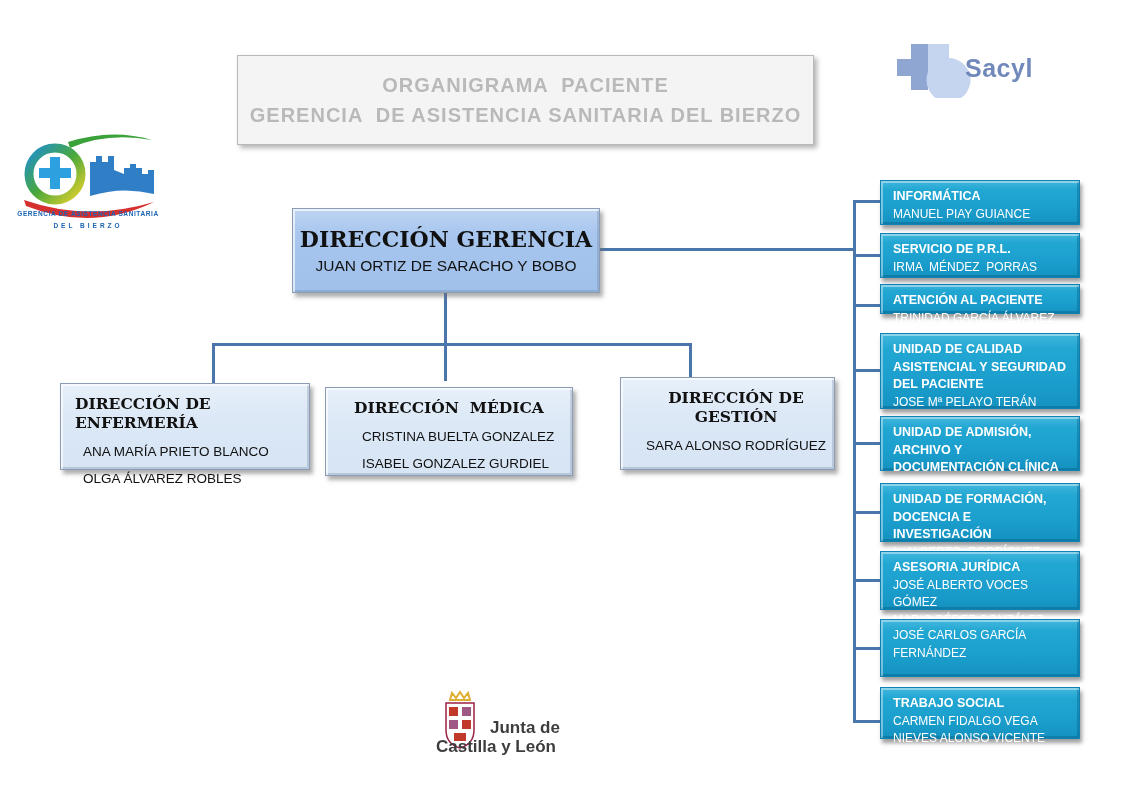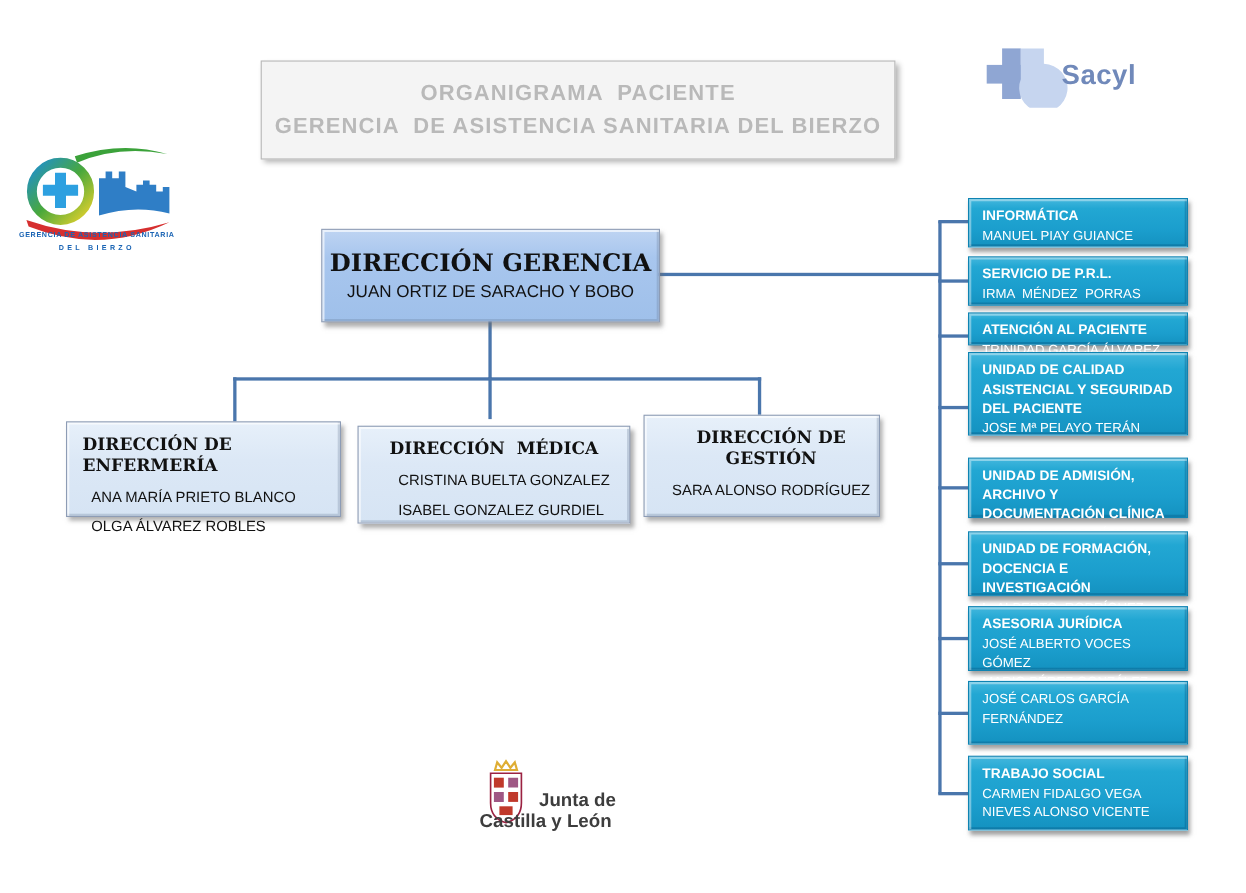--- a/index.html
+++ b/index.html
@@ -33,21 +33,21 @@
   .root-box .b-title{font-family:"DejaVu Serif","Liberation Serif",serif;font-weight:bold;font-size:22px;color:#111;white-space:pre-wrap;}
   .root-box .name-line{font-size:15.5px;color:#111;margin-top:5px;white-space:pre-wrap;}
   .dir-box{
     background:linear-gradient(180deg,#e7f0fa 0%,#dce8f6 40%,#d6e4f4 100%);
     padding:10px 0 0 14px;box-sizing:border-box;
   }
   .dir-box .b-title{font-family:"DejaVu Serif","Liberation Serif",serif;font-weight:bold;font-size:15.5px;color:#111;white-space:pre-wrap;}
   .dir-box .name-line{font-size:13.5px;color:#111;margin-top:12px;margin-left:8px;white-space:pre-wrap;}
   .dir-enfermeria{left:60px;top:383px;width:250px;height:87px;}
   .dir-medica{left:325px;top:387px;width:248px;height:89px;padding-left:28px;}
-  .dir-gestion{left:585px;top:377px;width:215px;height:93px;padding-left:17px;text-align:center;}
+  .dir-gestion{left:620px;top:377px;width:215px;height:93px;padding-left:17px;text-align:center;}
   .dir-gestion .name-line{margin-left:0;}
   
   .unit-box{
     position:absolute;left:880px;width:200px;box-sizing:border-box;
     background:linear-gradient(180deg,#43b7dd 0%,#22a7d3 20%,#1b9ecd 65%,#1492c0 100%);
     border:1px solid #0e83b2;
     box-shadow:2px 4px 4px rgba(95,95,95,.6),
                inset 2px 2px 0 rgba(255,255,255,.40),
                inset -2px -2px 0 rgba(0,70,110,.28);
     color:#ffffff;padding:7px 8px 4px 12px;
@@ -172,21 +172,21 @@
     <div>
         <div class="name-line">IRMA  MÉNDEZ  PORRAS</div>
       </div>
   </div>
   <div class="unit-box" style="top:284px;height:30px;">
     <div class="b-title">ATENCIÓN AL PACIENTE</div>
     <div>
         <div class="name-line">TRINIDAD GARCÍA ÁLVAREZ</div>
       </div>
   </div>
-  <div class="unit-box" style="top:320px;height:76px;">
+  <div class="unit-box" style="top:333px;height:76px;">
     <div class="b-title">UNIDAD DE CALIDAD
 ASISTENCIAL Y SEGURIDAD
 DEL PACIENTE</div>
     <div>
         <div class="name-line">JOSE Mª PELAYO TERÁN</div>
       </div>
   </div>
   <div class="unit-box" style="top:416px;height:55px;">
     <div class="b-title">UNIDAD DE ADMISIÓN, ARCHIVO  Y
 DOCUMENTACIÓN CLÍNICA</div>
@@ -206,21 +206,21 @@
     <div>
         <div class="name-line">JOSÉ ALBERTO VOCES GÓMEZ</div>
         <div class="name-line">MARIO PÉREZ GONZÁLEZ</div>
       </div>
   </div>
   <div class="unit-box" style="top:619px;height:58px;">
     <div>
         <div class="name-line">JOSÉ CARLOS GARCÍA FERNÁNDEZ</div>
       </div>
   </div>
-  <div class="unit-box" style="top:687px;height:68px;">
+  <div class="unit-box" style="top:687px;height:52px;">
     <div class="b-title">TRABAJO SOCIAL</div>
     <div>
         <div class="name-line">CARMEN FIDALGO VEGA</div>
         <div class="name-line">NIEVES ALONSO VICENTE</div>
       </div>
   </div>
 
   <div class="junta-logo">
     <svg width="58" height="75" viewBox="0 0 58 75">
 

